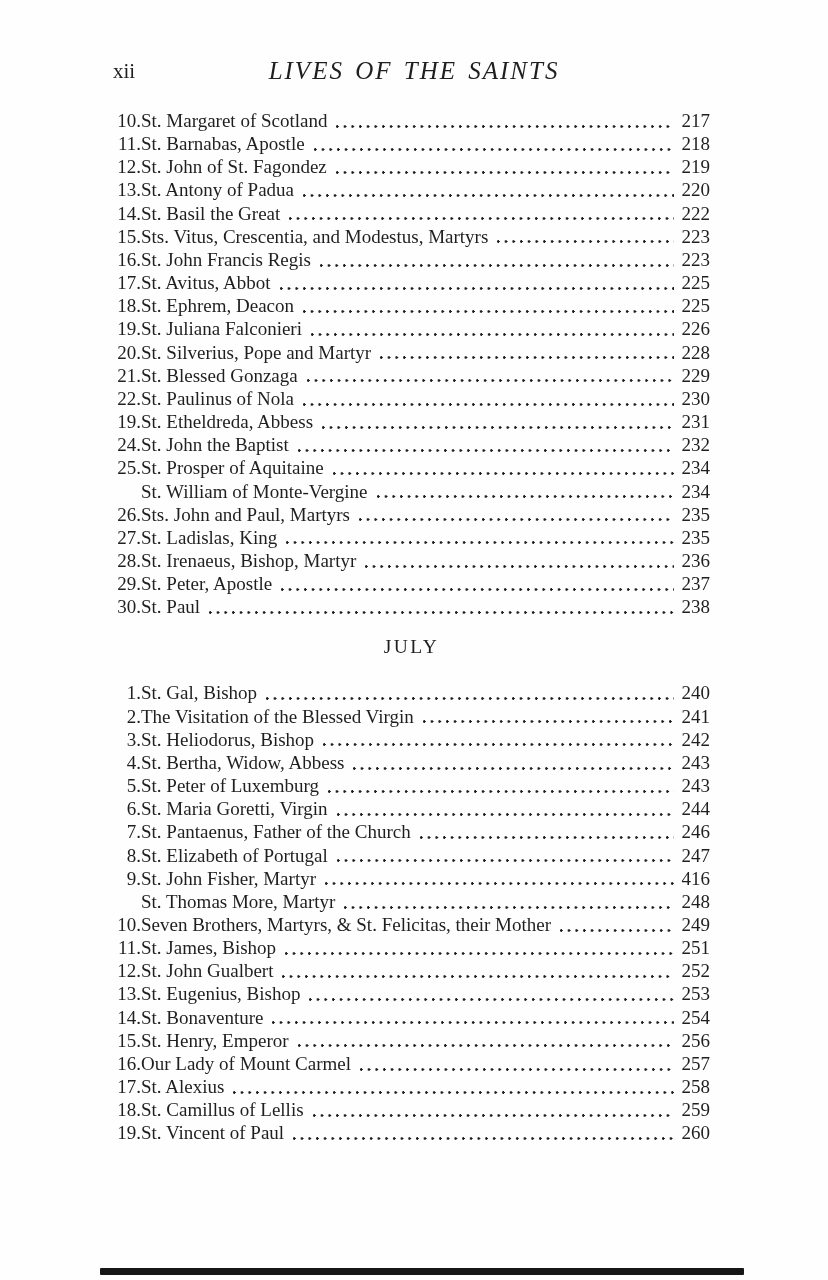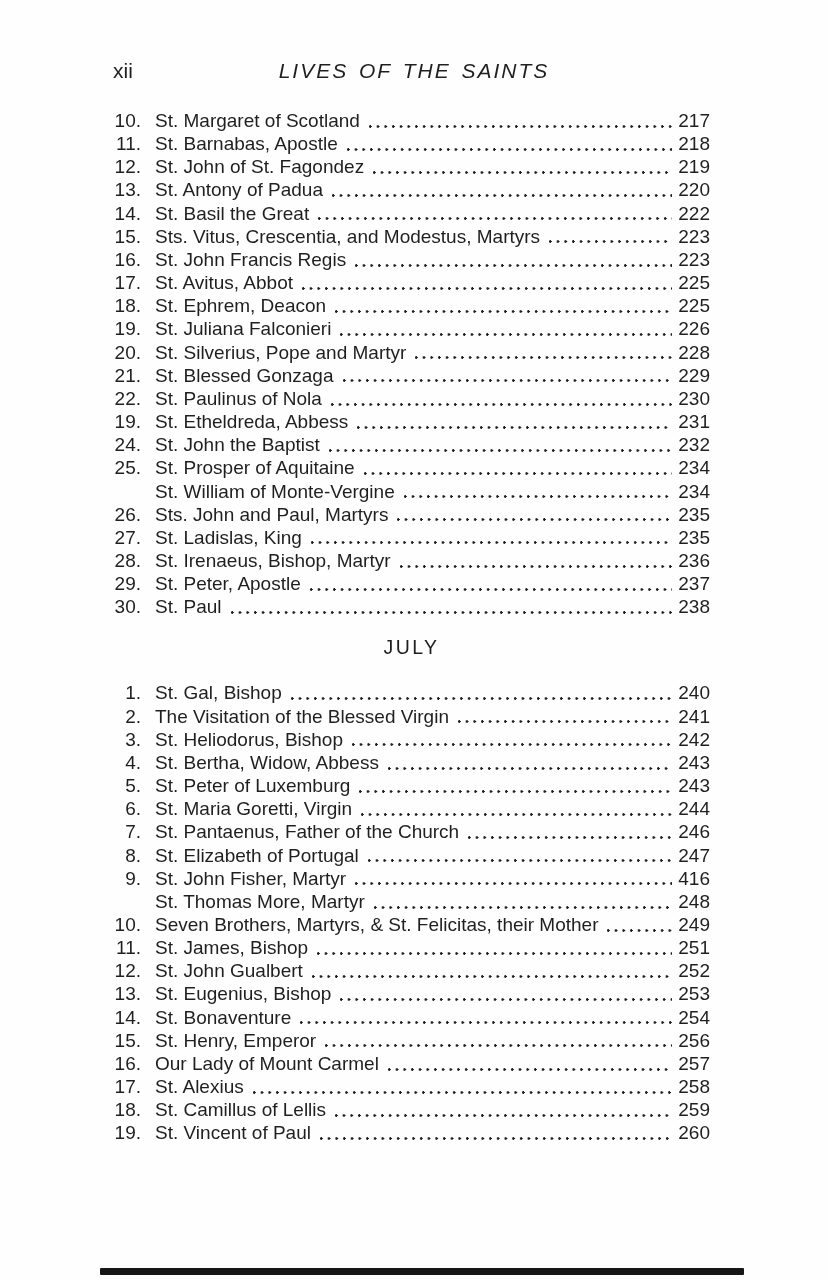--- a/index.html
+++ b/index.html
@@ -11,42 +11,42 @@
     margin: 0;
     padding: 0;
     background: var(--bg);
   }
   .page {
     position: relative;
     width: 828px;
     height: 1280px;
     background: var(--bg);
     color: var(--text);
-    font-family: Liberation Sans, sans-serif;
+    font-family: Liberation Serif, serif;
     overflow: hidden;
   }
   .header {
     position: relative;
     height: 86px;
   }
   .folio {
     position: absolute;
     left: 113px;
     top: 59px;
     font-size: 21px;
     line-height: 24px;
   }
   .running-title {
     position: absolute;
     left: 0;
     right: 0;
     top: 58px;
     text-align: center;
     font-style: italic;
-    font-size: 21px;
+    font-size: 25px;
     line-height: 25px;
     letter-spacing: 2px;
     word-spacing: 3px;
   }
   .toc {
     position: absolute;
     top: 109px;
     left: 113px;
     right: 118px;
   }
@@ -55,21 +55,21 @@
     align-items: flex-start;
     font-size: 19px;
     line-height: 23.15px;
     white-space: nowrap;
   }
   .num {
     flex: 0 0 28px;
     text-align: right;
   }
   .title {
-    margin-left: 14px;
+    margin-left: 0;
     flex: 0 0 auto;
   }
   .leader {
     position: relative;
     flex: 1 1 auto;
     min-width: 10px;
     margin: 0 6px 0 9px;
     align-self: stretch;
   }
   .leader::after {

